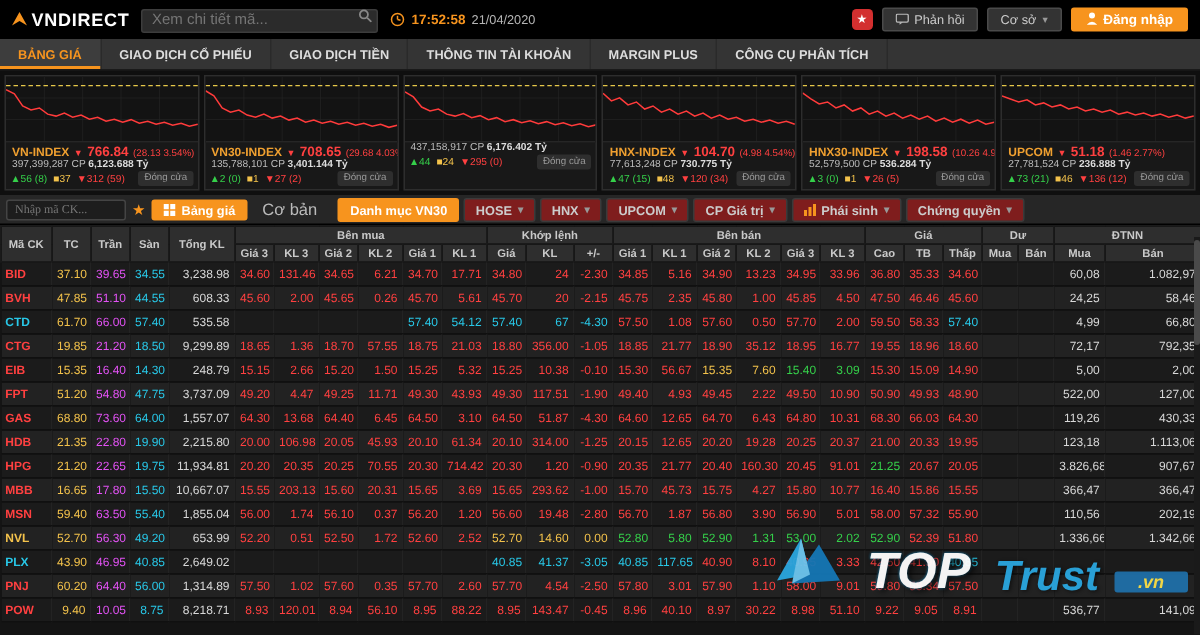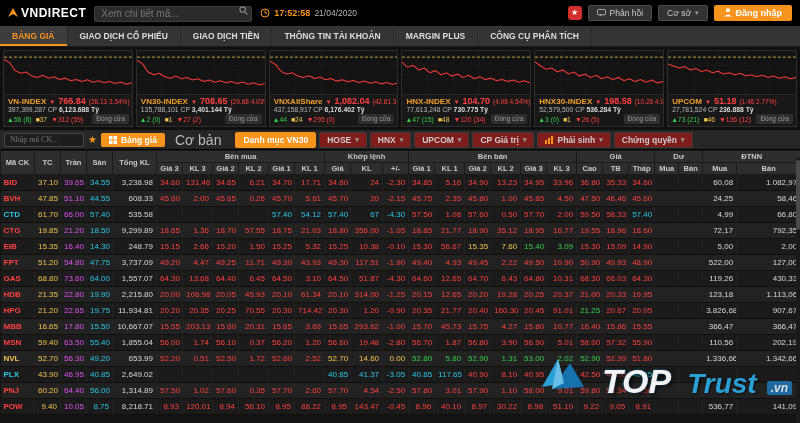--- a/index.html
+++ b/index.html
@@ -55,21 +55,21 @@
         font-size:6.5px; line-height:10px; }
 
   
   .filterbar { height:20px; background:#262626; display:flex; align-items:center; gap:4px;
         padding:0 4px; border-bottom:1px solid #000; }
   .filterbar input { width:80px; height:14px; background:#1d1d1d; border:1px solid #444;
         border-radius:2px; color:#999; font-size:8px; padding:0 5px; font-family:Liberation Serif, serif; }
   .star { color:#f7941e; font-size:10px; cursor:pointer; }
   .chip-orange { background:#f7941e; color:#fff; font-weight:bold; font-size:8.5px;
         padding:2px 8px; border-radius:2px; display:flex; gap:4px; align-items:center; cursor:pointer; }
-  .basic { color:#bbb; font-size:14px; padding:0 6px; cursor:pointer; }
+  .basic { color:#bbb; font-size:11px; padding:0 6px; cursor:pointer; }
   .tabs { display:flex; gap:3px; margin-left:4px; }
   .tab { background:#7f1d1d; border:1px solid #3a3a3a; color:#ccc; padding:2px 7px;
         font-size:8.5px; border-radius:2px; display:flex; gap:4px; align-items:center; cursor:pointer;font-weight:bold; }
   .tab.on { background:#f7941e; border-color:#f7941e; color:#fff; font-weight:bold; }
 
   
   table { border-collapse:collapse; table-layout:fixed; width:800px; font-size:8px; }
   th { background:#2e2e2e; color:#c9c9c9; font-weight:bold; border:1px solid #1a1a1a;
        height:12px; font-size:7.5px; text-align:center; white-space:nowrap; overflow:hidden; }
   td { height:16px; padding:0 3px; text-align:right; border-right:1px solid #232323;
@@ -85,22 +85,22 @@
   .scrollbar { position:absolute; right:0; top:158px; bottom:0; width:4px; background:#1a1a1a; }
   .scrollbar .thumb { position:absolute; top:2px; left:0; width:4px; height:70px;
        background:#4a4a4a; border-radius:2px; }
 
   .watermark { position:absolute; right:8px; bottom:28px; display:flex; align-items:flex-end;
        gap:16px; pointer-events:none; z-index:9; opacity:.95; }
   .wm-top { font-size:34px; font-weight:900; font-style:italic; color:#fff;
        text-shadow:2px 2px 4px rgba(0,0,0,.7), 0 0 2px #1f9bd7; line-height:.8; }
   .wm-trust { font-size:28px; font-weight:bold; font-style:italic; color:#2aa7e0;
        text-shadow:1px 1px 3px rgba(0,0,0,.6); line-height:.8; }
-  .wm-vn { font-size:12px; font-weight:bold; font-style:italic; color:#e5e5e5;
-       background:#1f6fa8; padding:0 4px; border-radius:2px; margin-left:-6px; }
+  .wm-vn { font-size:12px; font-weight:bold; font-style:italic; color:#fde047;
+       background:#1f6fa8; padding:0 16px; border-radius:2px; margin-left:-6px; }
 </style>
 </head>
 <body>
 
 <div class="topbar">
   <div class="logo">
     <svg width="10" height="10" viewBox="0 0 10 10">
         <polygon points="0,9 5,0 10,9 5,6" fill="#f7941e"></polygon>
       </svg>
     <span class="logo-txt">VNDIRECT</span>
@@ -216,26 +216,20 @@
           <line x1="25.6" y1="0" x2="25.6" y2="42"></line>
           <line x1="51.2" y1="0" x2="51.2" y2="42"></line>
           <line x1="76.8" y1="0" x2="76.8" y2="42"></line>
           <line x1="102.4" y1="0" x2="102.4" y2="42"></line>
           <line x1="0" y1="14" x2="128" y2="14"></line>
           <line x1="0" y1="28" x2="128" y2="28"></line>
         </g>
         <line class="ref" x1="0" y1="6" x2="128" y2="6"></line>
         <polyline class="pl" points="0.0,10.0 5.6,13.3 11.1,19.9 16.7,22.5 22.3,21.2 27.8,24.5 33.4,25.8 39.0,24.1 44.5,26.8 50.1,25.5 55.7,28.1 61.2,26.8 66.8,29.4 72.3,28.1 77.9,30.1 83.5,28.8 89.0,30.8 94.6,29.4 100.2,31.4 105.7,30.1 111.3,32.1 116.9,30.8 122.4,32.7 128.0,31.4"></polyline>
       </svg>
-      <div class="l1">
-        <span class="nm">VNXAllShare</span>
-        <span class="dn">▼</span>
-        <span class="vl">1,082.04</span>
-        <span class="ch">(42.81 3.81%)</span>
-      </div>
       <div class="l2">437,158,917 CP <b>6,176.402 Tỷ</b></div>
       <div class="l3">
         <span class="u">▲44</span>
         <span class="f">■24</span>
         <span class="d">▼295 (0)</span>
         <span class="st">Đóng cửa</span>
       </div>
     </div>
     <div class="idx">
       <svg class="spark" viewBox="0 0 128 42" preserveAspectRatio="none">

